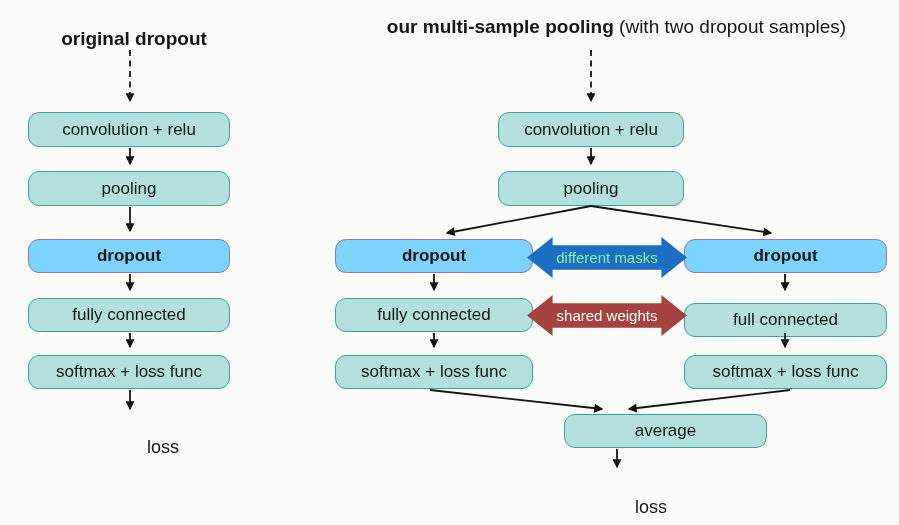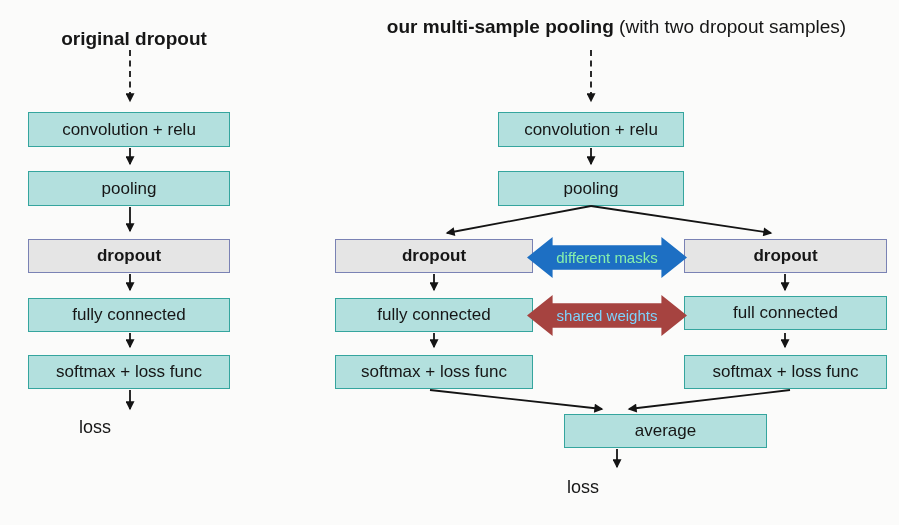--- a/index.html
+++ b/index.html
@@ -11,32 +11,32 @@
   .arrows{position:absolute;left:0;top:0;pointer-events:none;}
   .arrows line{stroke:#141414;stroke-width:1.8;}
   .arrows line.dash{stroke-dasharray:6 4.5;}
   .title{
     position:absolute;font-size:19px;font-weight:bold;
     text-align:center;white-space:nowrap;
   }
   .title .note{font-weight:normal;}
   .box{
     position:absolute;display:flex;align-items:center;justify-content:center;
-    font-size:17px;box-sizing:border-box;text-align:center;white-space:nowrap;
+    font-size:17px;box-sizing:border-box;text-align:center;white-space:nowrap;border-radius:11px;
   }
   .teal{background:#b3e0de;border:1.5px solid #35a59e;}
-  .purple{background:#e5e5e5;border:1.5px solid #7a82b4;font-weight:bold;}
-  .loss-label{position:absolute;font-size:18px;text-align:left;}
+  .purple{background:#7dd3fc;border:1.5px solid #7a82b4;font-weight:bold;}
+  .loss-label{position:absolute;font-size:18px;text-align:right;margin-top:20px;}
   .fat{
     position:absolute;display:flex;align-items:center;justify-content:center;
     font-size:15px;white-space:nowrap;
     clip-path:polygon(0% 50%,16% 0%,16% 20%,84% 20%,84% 0%,100% 50%,84% 100%,84% 80%,16% 80%,16% 100%);
   }
   .fat-blue{background:#1d6fc3;color:#86efac;}
-  .fat-red{background:#a64340;color:#7dd3fc;}
+  .fat-red{background:#a64340;color:#ffffff;}
 </style>
 </head>
 <body>
 
 <div class="stage">
 
   <div class="title" style="left:34px;top:28px;width:200px;">original dropout</div>
   <div class="title" style="left:333px;top:16px;width:567px;">
     <span>our multi-sample pooling</span>
     <span class="note">(with two dropout samples)</span>
@@ -50,21 +50,21 @@
   <div class="loss-label" style="left:79px;top:417px;width:100px;">loss</div>
 
   <div class="box teal" style="left:498px;top:112px;width:186px;height:35px;">convolution + relu</div>
   <div class="box teal" style="left:498px;top:171px;width:186px;height:35px;">pooling</div>
 
   <div class="box purple" style="left:335px;top:239px;width:198px;height:34px;">dropout</div>
   <div class="box teal" style="left:335px;top:298px;width:198px;height:34px;">fully connected</div>
   <div class="box teal" style="left:335px;top:355px;width:198px;height:34px;">softmax + loss func</div>
 
   <div class="box purple" style="left:684px;top:239px;width:203px;height:34px;">dropout</div>
-  <div class="box teal" style="left:684px;top:296px;width:203px;height:34px;">full connected</div>
+  <div class="box teal" style="left:684px;top:303px;width:203px;height:34px;">full connected</div>
   <div class="box teal" style="left:684px;top:355px;width:203px;height:34px;">softmax + loss func</div>
 
   <div class="fat fat-blue" style="left:527px;top:237px;width:160px;height:41px;">different masks</div>
   <div class="fat fat-red" style="left:527px;top:295px;width:160px;height:41px;">shared weights</div>
 
   <div class="box teal" style="left:516px;top:414px;width:203px;height:34px;margin-left:48px;">average</div>
   <div class="loss-label" style="left:567px;top:477px;width:100px;">loss</div>
 
   <svg class="arrows" width="899" height="525" viewBox="0 0 899 525">
     <defs>

